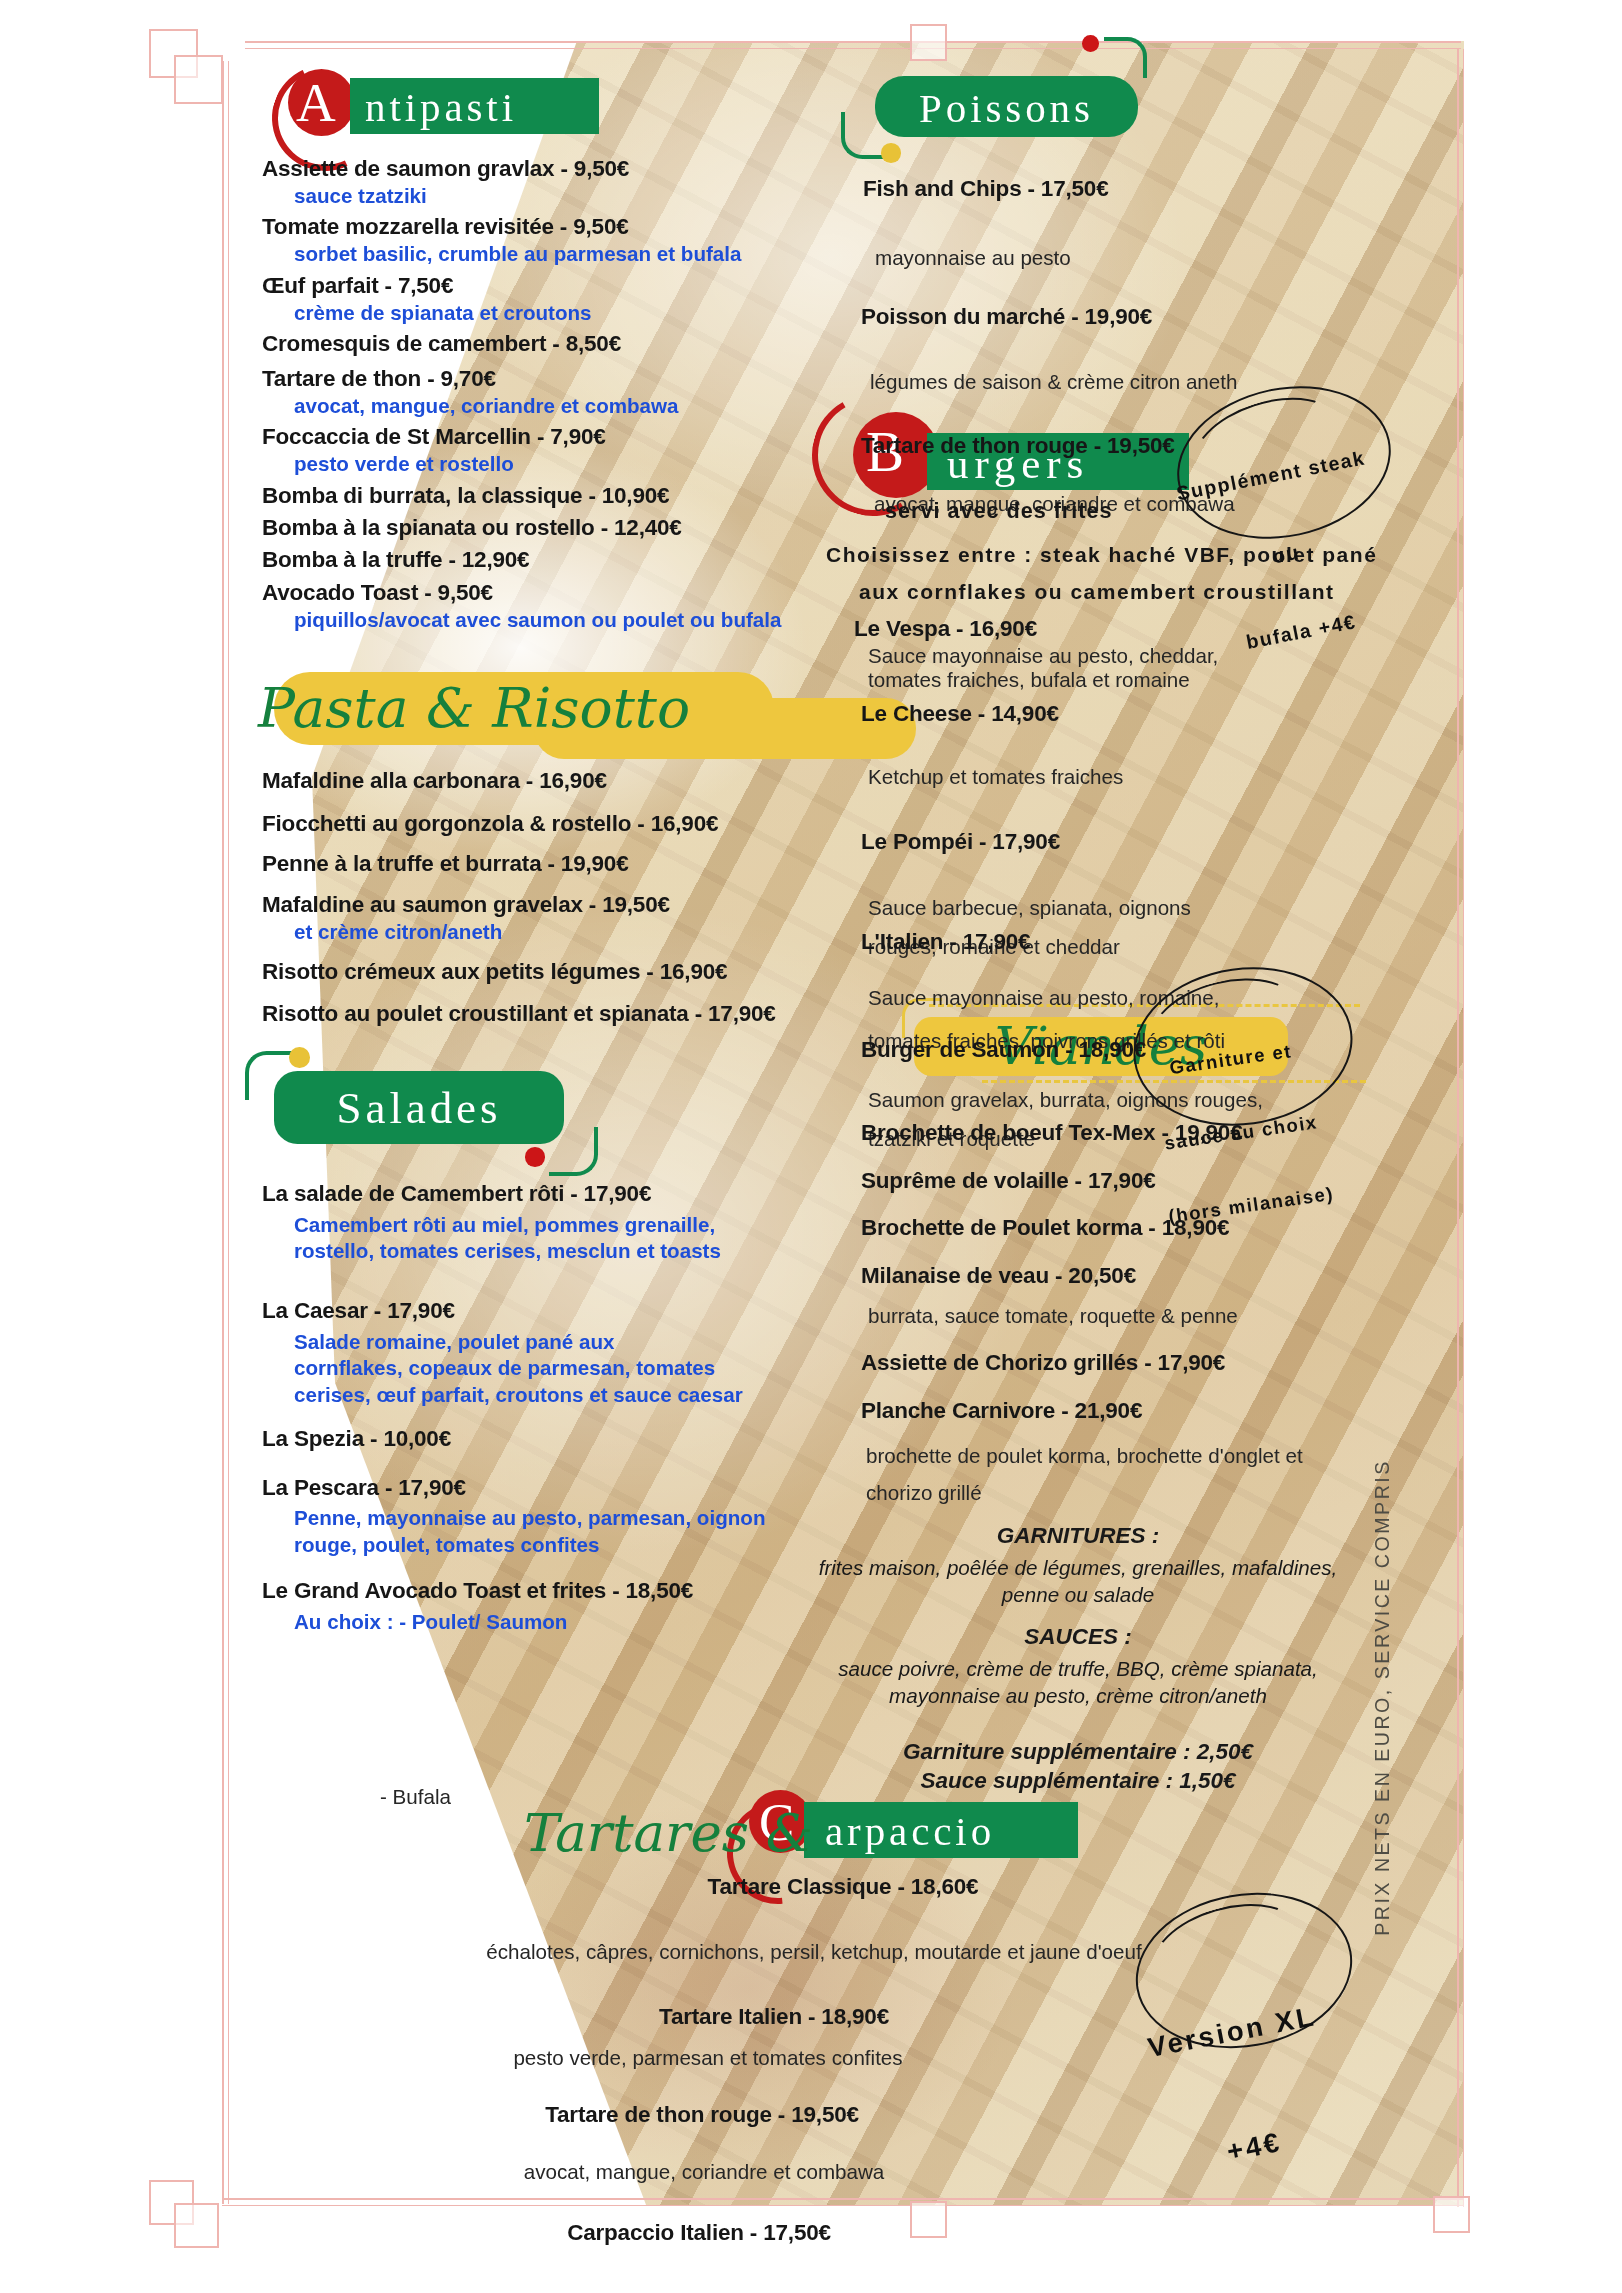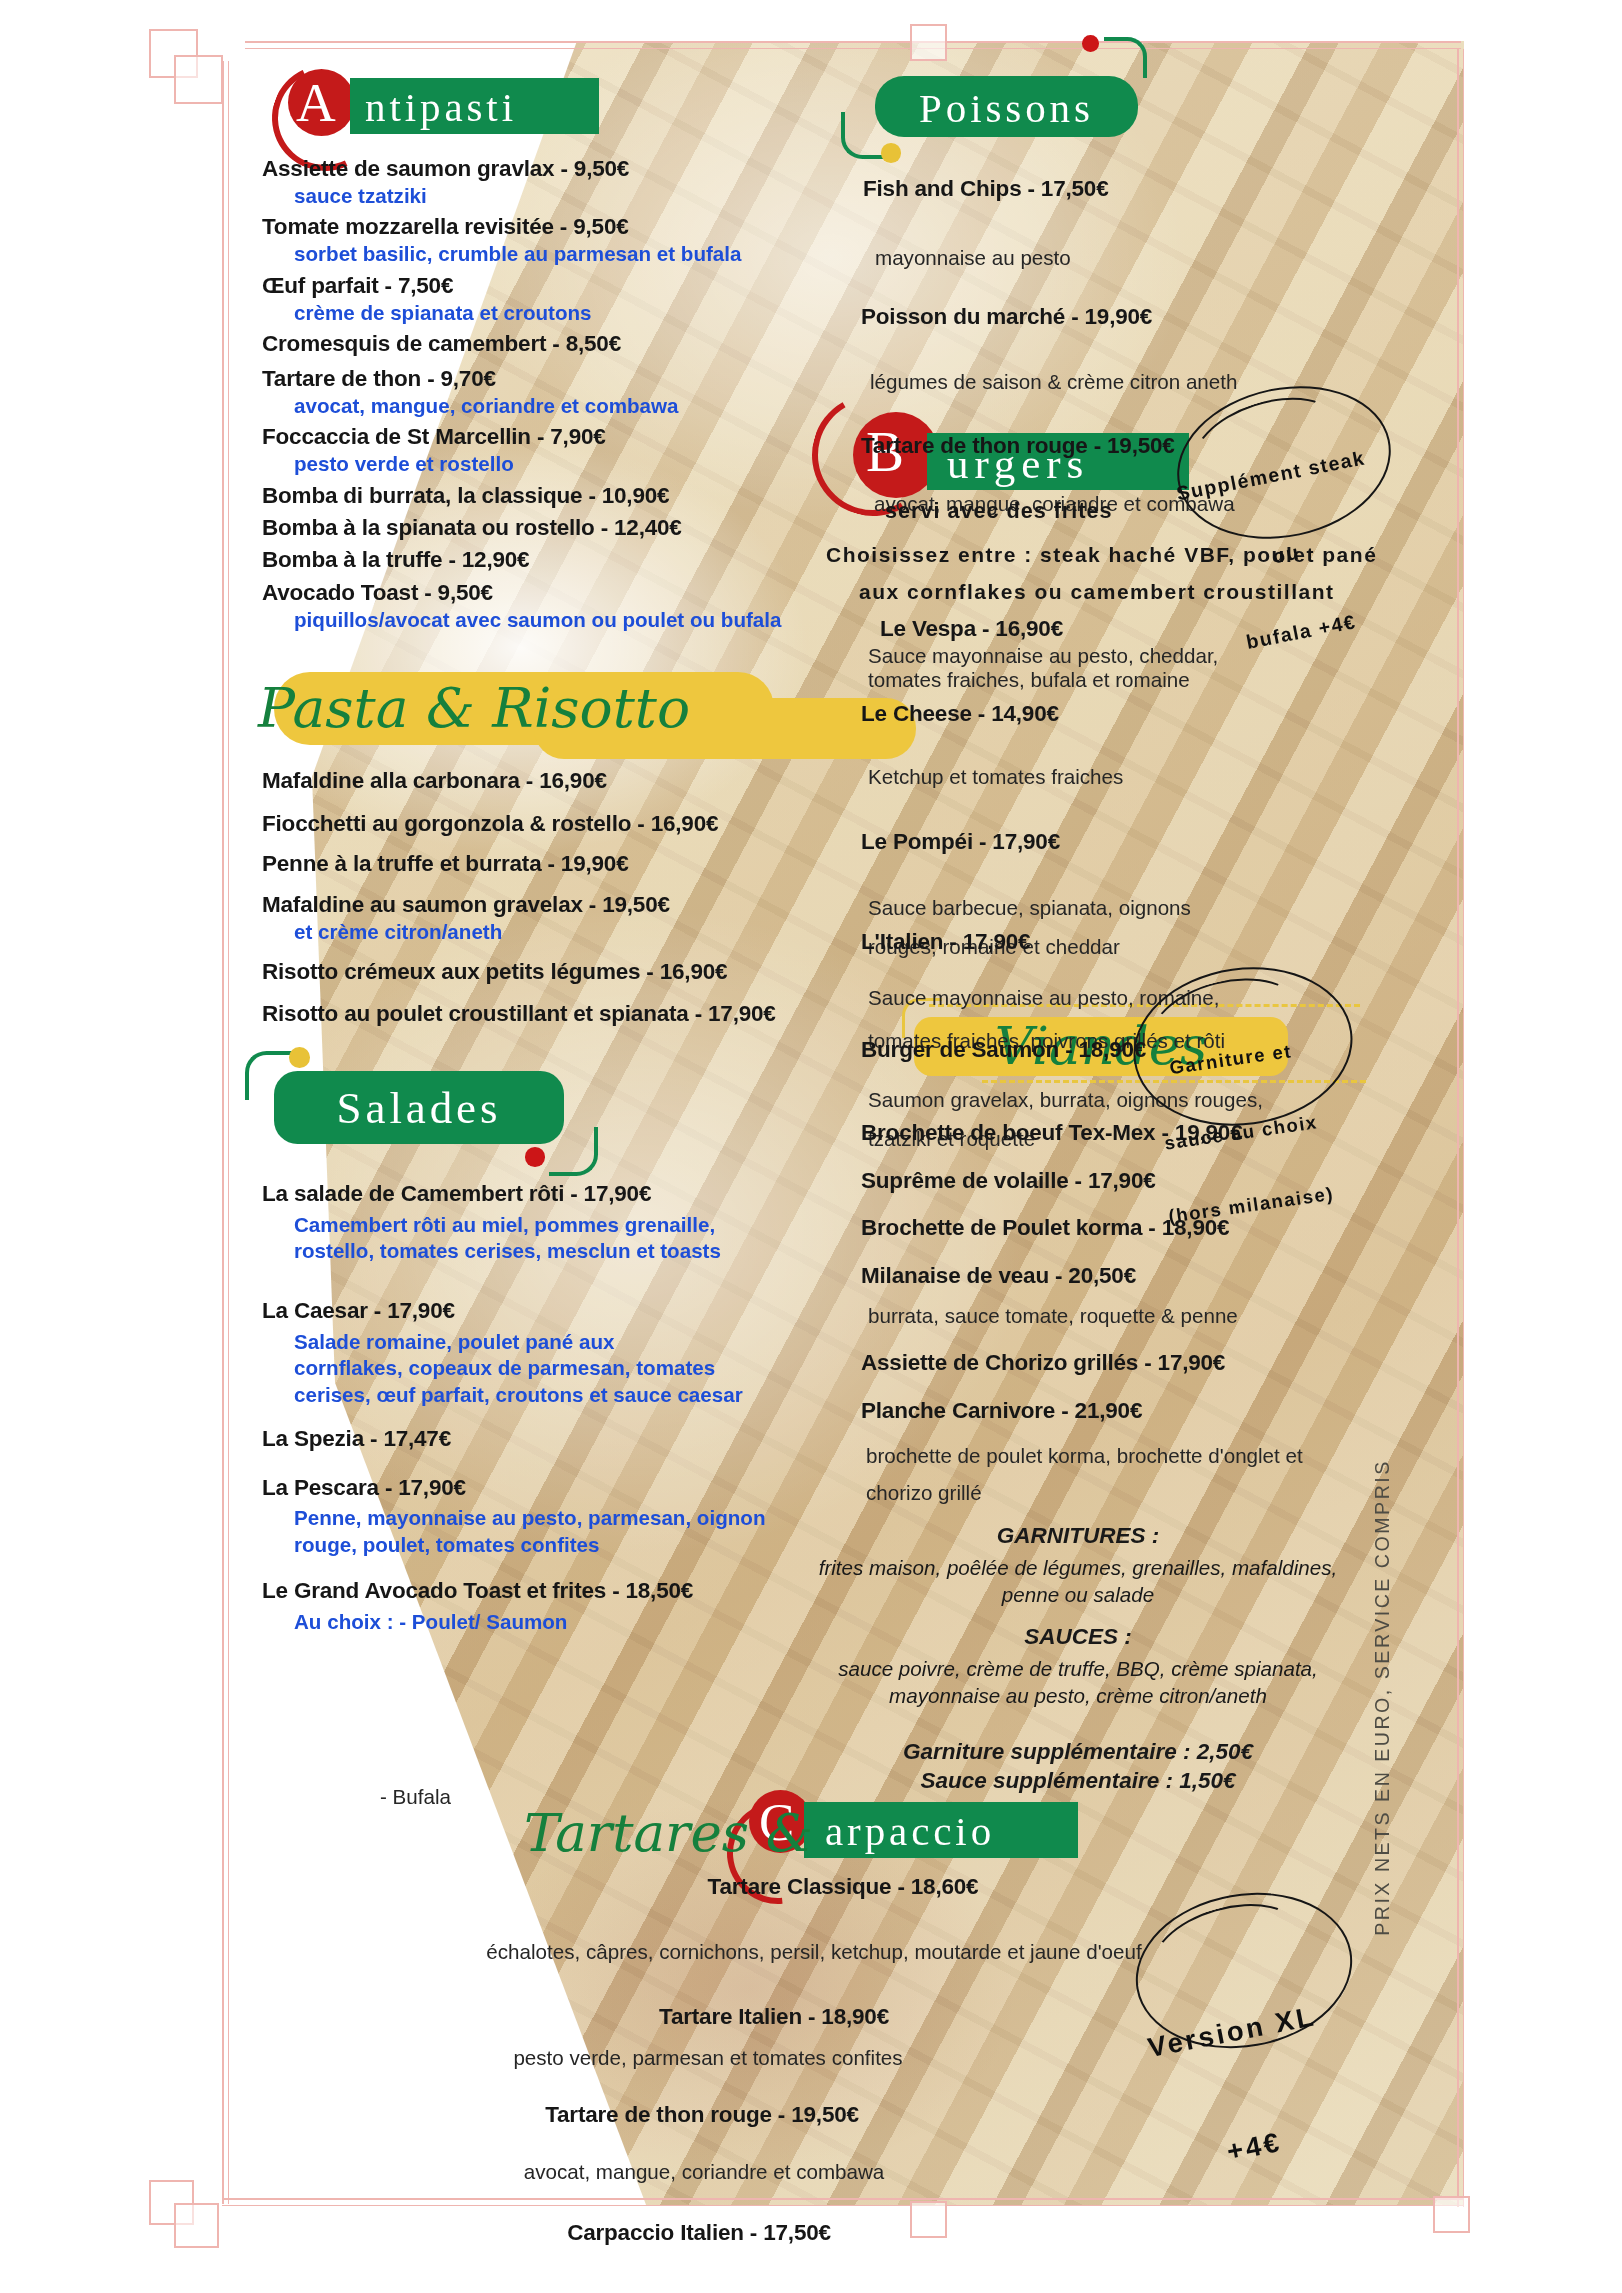--- a/index.html
+++ b/index.html
@@ -142,21 +142,21 @@
       <div class="d" style="margin-top:3.9px;line-height:26.5px">Camembert rôti au miel, pommes grenaille,
 rostello, tomates cerises, mesclun et toasts</div>
     </div>
     <div style="margin-bottom:15.7px">
       <div class="t">La Caesar - 17,90€</div>
       <div class="d" style="margin-top:3.9px;line-height:26.5px">Salade romaine, poulet pané aux
 cornflakes, copeaux de parmesan, tomates
 cerises, œuf parfait, croutons et sauce caesar</div>
     </div>
     <div style="margin-bottom:19.6px">
-      <div class="t">La Spezia - 17,47€</div>
+      <div class="t">La Spezia - 10,00€</div>
     </div>
     <div style="margin-bottom:17.6px">
       <div class="t">La Pescara - 17,90€</div>
       <div class="d" style="margin-top:3.9px;line-height:26.5px">Penne, mayonnaise au pesto, parmesan, oignon
 rouge, poulet, tomates confites</div>
     </div>
     <div>
       <div class="t">Le Grand Avocado Toast et frites - 18,50€</div>
       <div class="d" style="margin-top:3.9px">Au choix : - Poulet/ Saumon</div>
     </div>
@@ -180,21 +180,21 @@
   <div class="abs arc" style="left:812px;top:394px;width:110px;height:110px;transform:rotate(15deg);"></div>
   <div class="abs red-circle" style="left:853px;top:412px;width:86px;height:86px;"></div>
   <div class="abs green-banner" style="left:927px;top:433px;width:262px;height:57px;"></div>
   <div class="abs disp" style="left:866px;top:421px;font-size:57px;line-height:61px;">B</div>
   <div class="abs disp" style="left:947px;top:439px;font-size:43px;line-height:49px;letter-spacing:5.9px;">urgers</div>
 
   <div class="rt" style="left:885px;top:496px;font-size:21.6px;letter-spacing:1px;">servi avec des frites</div>
   <div class="rt" style="left:826px;top:540px;font-size:21px;letter-spacing:1.5px;">Choisissez entre : steak haché VBF, poulet pané</div>
   <div class="rt" style="left:859px;top:577px;font-size:21px;letter-spacing:1.5px;">aux cornflakes ou camembert croustillant</div>
 
-  <div class="rt" style="left:880px;top:614px;">Le Vespa - 16,90€</div>
+  <div class="rt" style="left:854px;top:614px;">Le Vespa - 16,90€</div>
   <div class="rd" style="left:868px;top:644px;line-height:23.5px;">Sauce mayonnaise au pesto, cheddar,
 tomates fraiches, bufala et romaine</div>
   <div class="rt" style="left:861px;top:699px;">Le Cheese - 14,90€</div>
   <div class="rd" style="left:868px;top:764px;">Ketchup et tomates fraiches</div>
   <div class="rt" style="left:861px;top:827px;">Le Pompéi - 17,90€</div>
   <div class="rd" style="left:868px;top:888px;line-height:39px;">Sauce barbecue, spianata, oignons
 rouges, romaine et cheddar</div>
   <div class="rt" style="left:861px;top:927px;">L'Italien - 17,90€</div>
   <div class="rd" style="left:868px;top:976px;line-height:43px;">Sauce mayonnaise au pesto, romaine,
 tomates fraiches, poivrons grillés et rôti</div>

